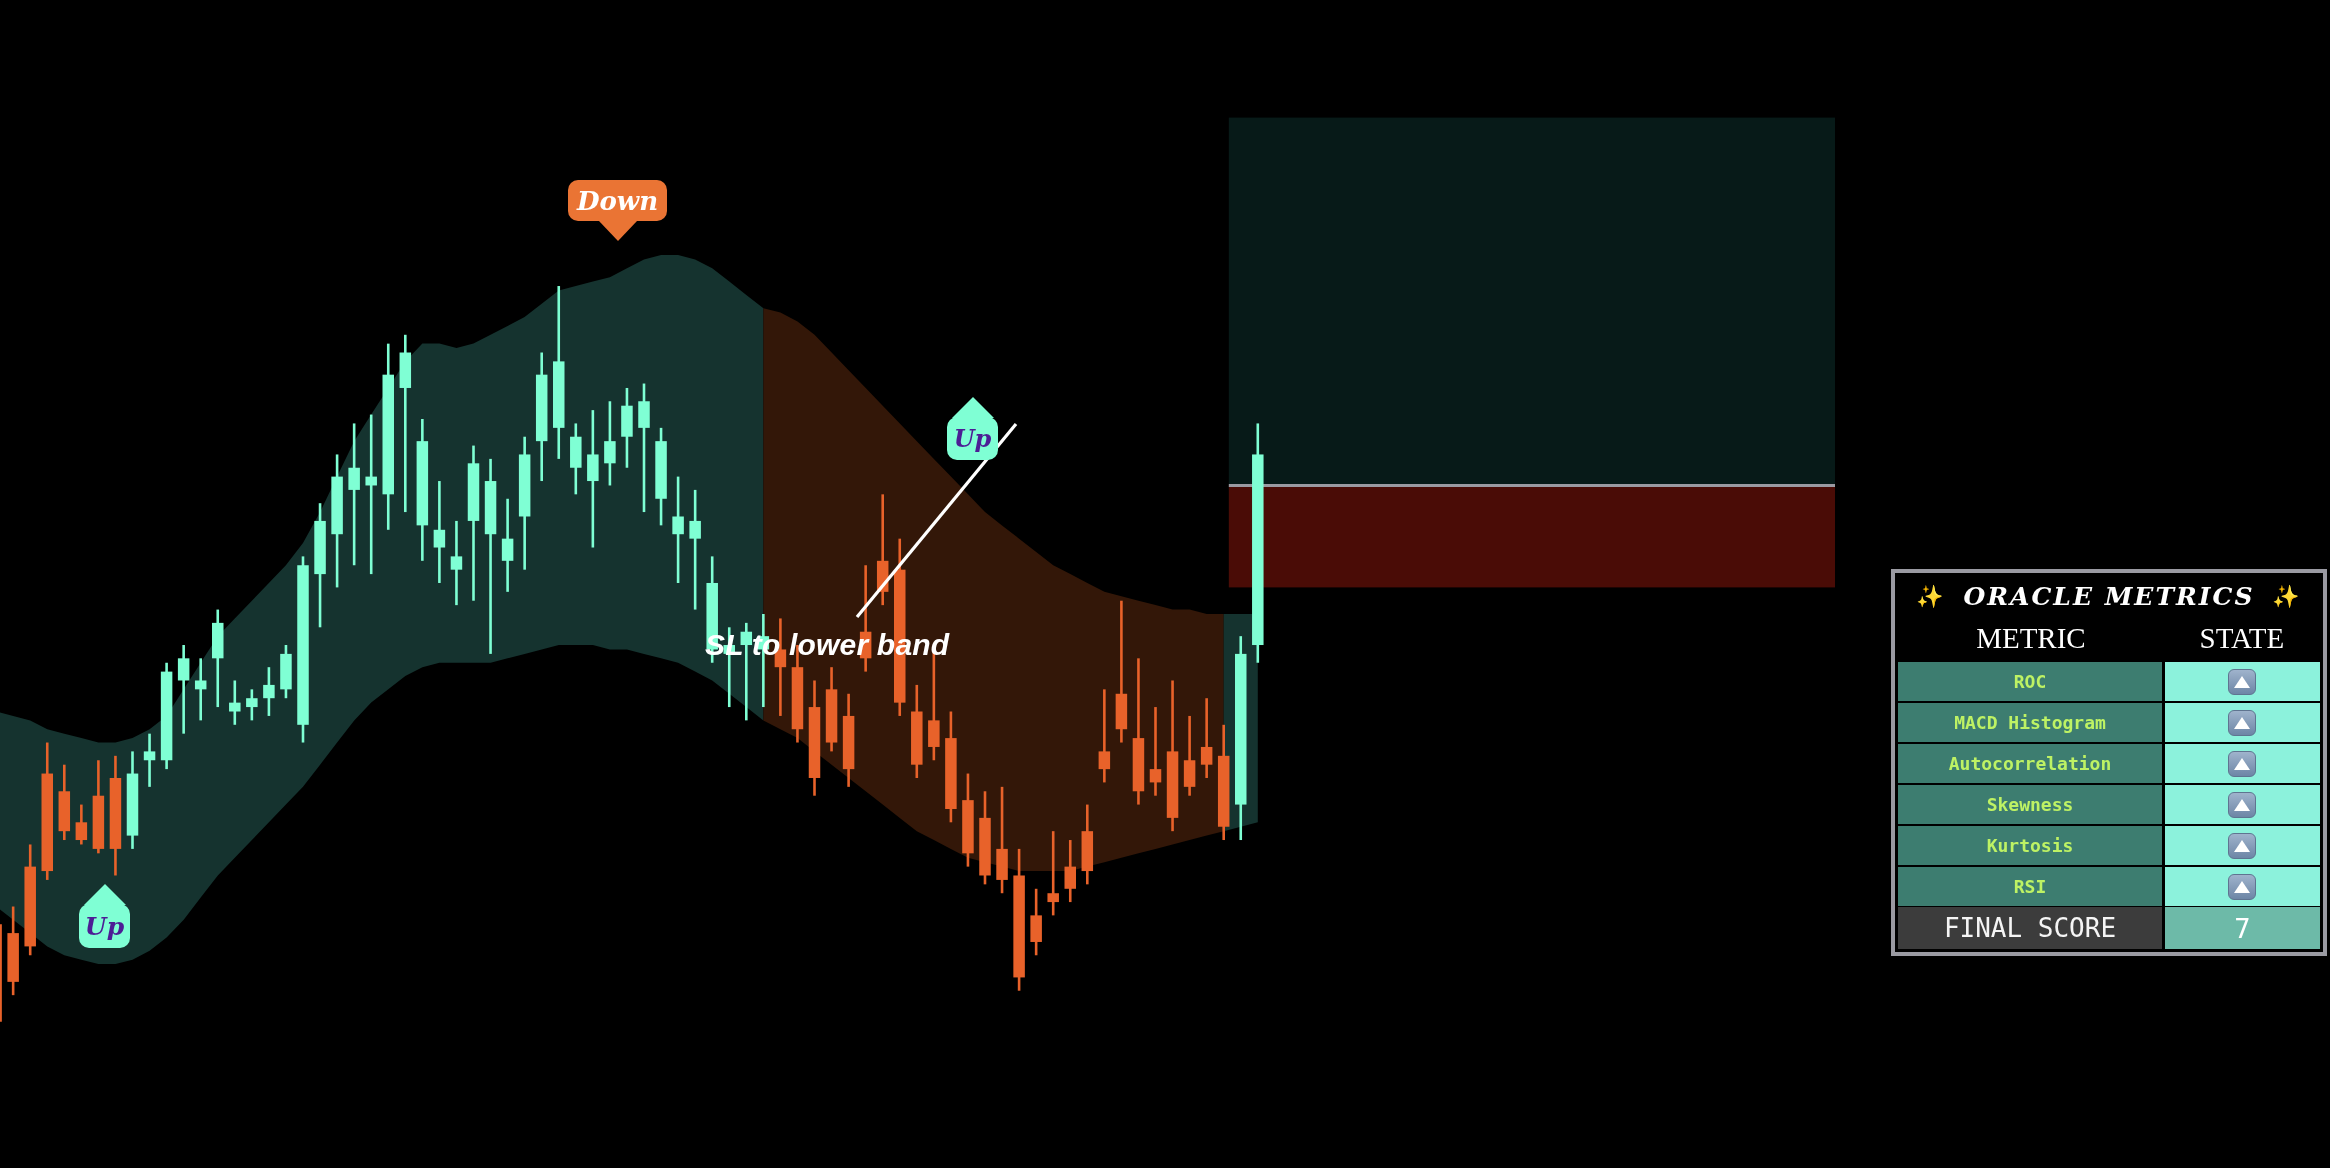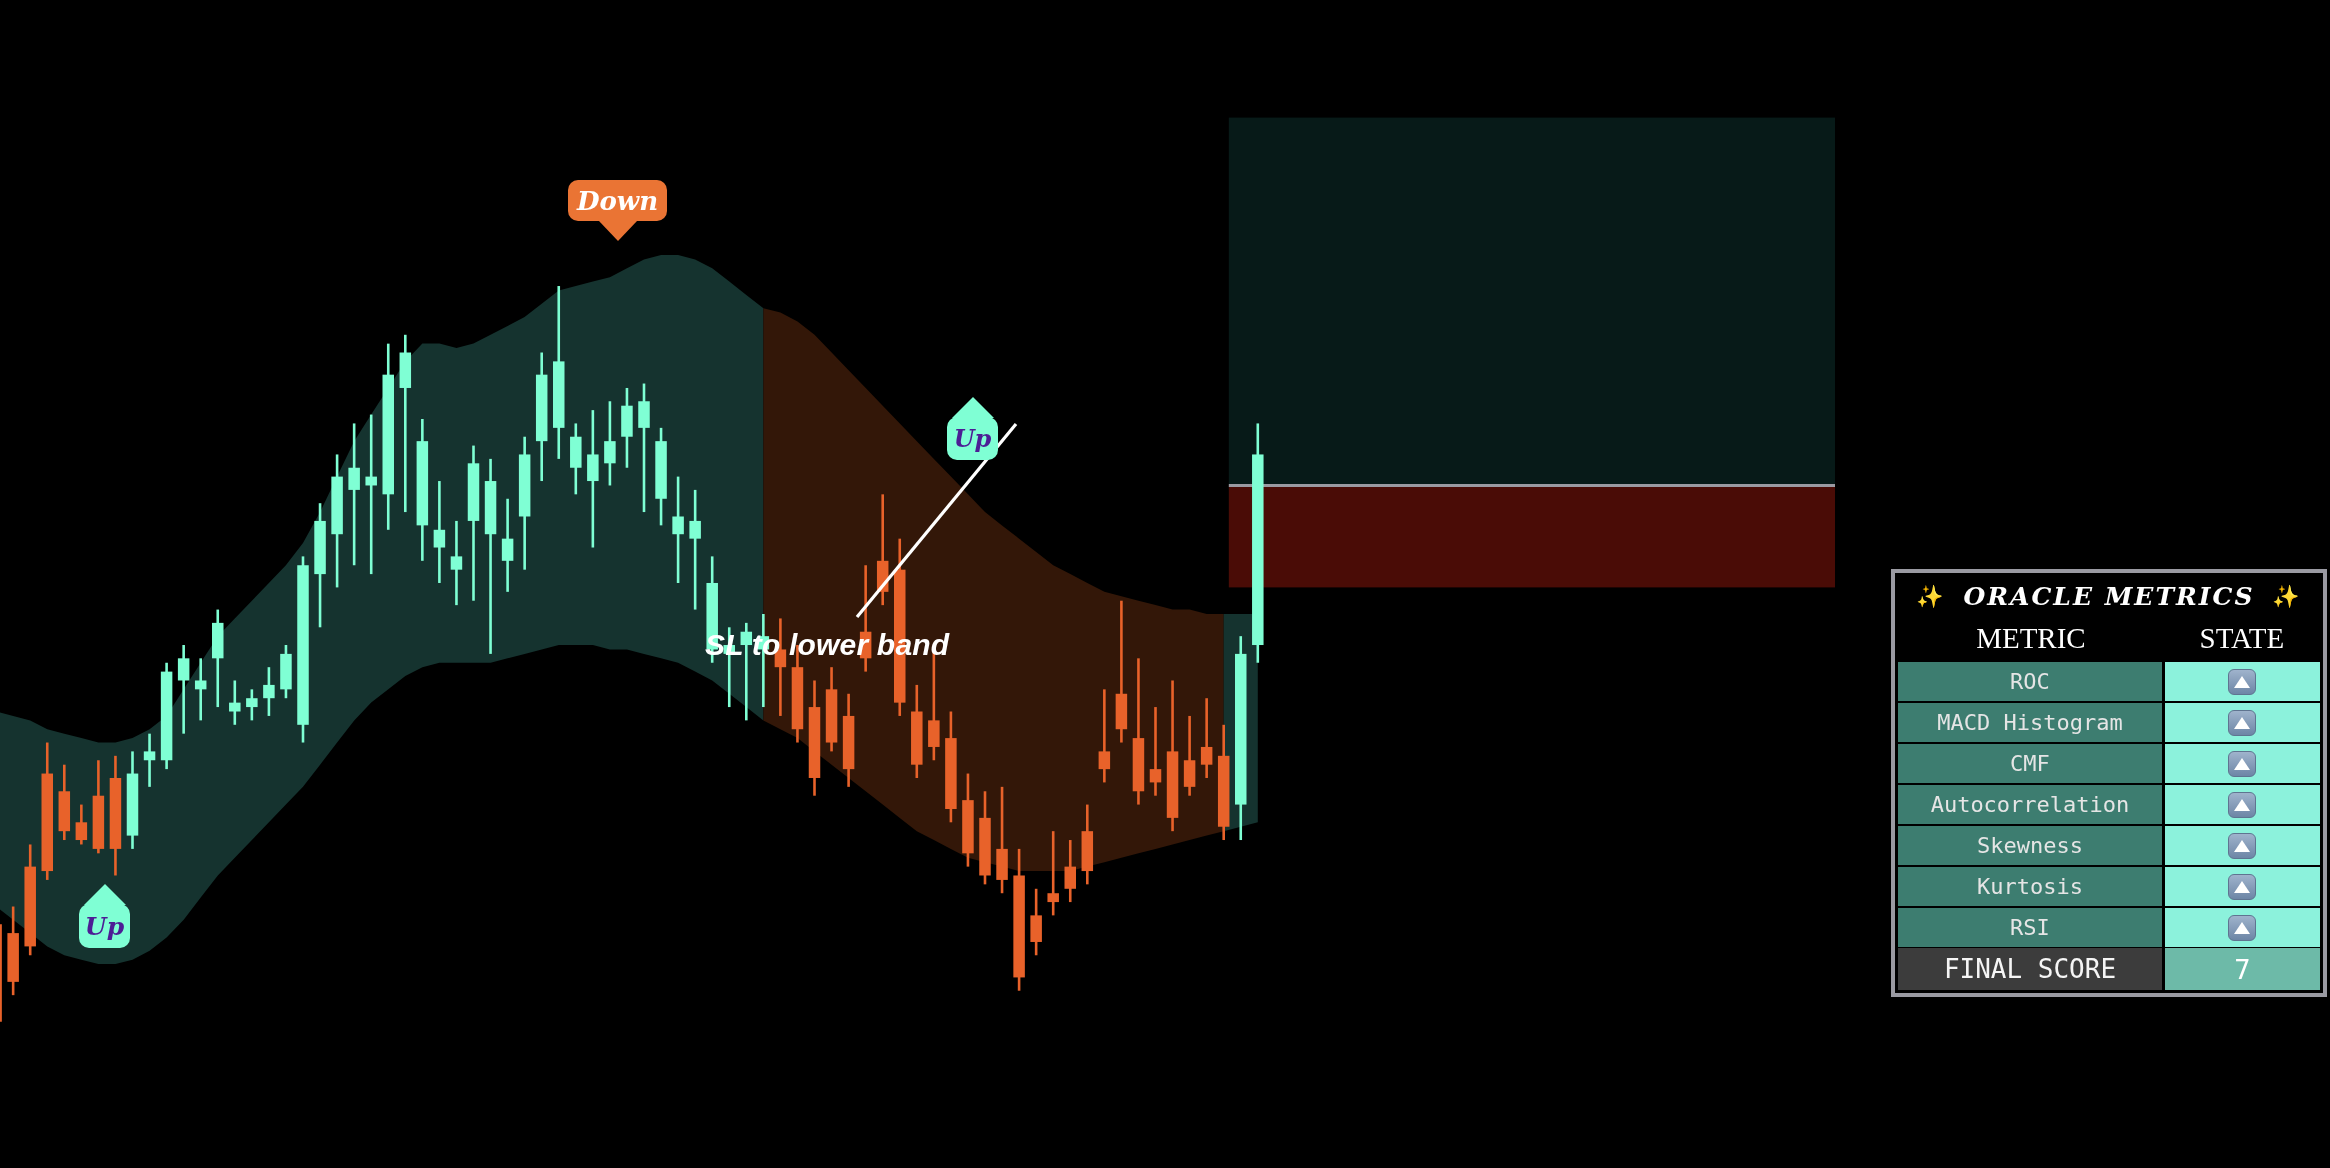--- a/index.html
+++ b/index.html
@@ -40,22 +40,22 @@
         height:40px;color:#ffffff;font-family:"DejaVu Serif","Liberation Serif",serif;
         font-style:italic;font-weight:700;font-size:25px;letter-spacing:2px;background:#000;}
   .spark{color:#ffcf40;font-style:normal;font-size:22px;font-family:"DejaVu Sans",sans-serif;}
   #oracle-colhead{display:flex;height:44px;background:#000;}
   #oracle-colhead > div{display:flex;align-items:center;justify-content:center;
         color:#fff;font-family:Liberation Serif, serif;font-size:29px;}
   .col-metric{width:63%;}
   .col-state{width:37%;}
   .mrow{display:flex;height:39px;margin-top:2px;}
   .mrow .m-label{width:63%;background:#3d7d70;display:flex;align-items:center;
-        justify-content:center;color:#e5e5e5;
-        font-family:"DejaVu Sans Mono","Liberation Mono",monospace;font-size:22px;}
+        justify-content:center;color:#bef264;
+        font-family:"DejaVu Sans Mono","Liberation Mono",monospace;font-size:18px;font-weight:bold;}
   .mrow .m-state{width:37%;margin-left:3px;background:#8cf2dc;display:flex;
         align-items:center;justify-content:center;}
   .up-badge{width:28px;height:26px;border-radius:6px;
         background:linear-gradient(#9fb3cc,#6d86a6);
         display:flex;align-items:center;justify-content:center;
         border:1px solid #5f7490;box-sizing:border-box;}
   .up-badge i{display:block;width:0;height:0;border-left:8px solid transparent;
         border-right:8px solid transparent;border-bottom:12px solid #fff;}
   .frow{display:flex;height:42px;margin-top:1px;}
   .frow .f-label{width:63%;background:#3c3c3c;display:flex;align-items:center;
@@ -274,28 +274,20 @@
         </div>
         <div class="mrow">
           <div class="m-label">MACD Histogram</div>
           <div class="m-state">
             <span class="up-badge">
               <i></i>
             </span>
           </div>
         </div>
         <div class="mrow">
-          <div class="m-label">CMF</div>
-          <div class="m-state">
-            <span class="up-badge">
-              <i></i>
-            </span>
-          </div>
-        </div>
-        <div class="mrow">
           <div class="m-label">Autocorrelation</div>
           <div class="m-state">
             <span class="up-badge">
               <i></i>
             </span>
           </div>
         </div>
         <div class="mrow">
           <div class="m-label">Skewness</div>
           <div class="m-state">

